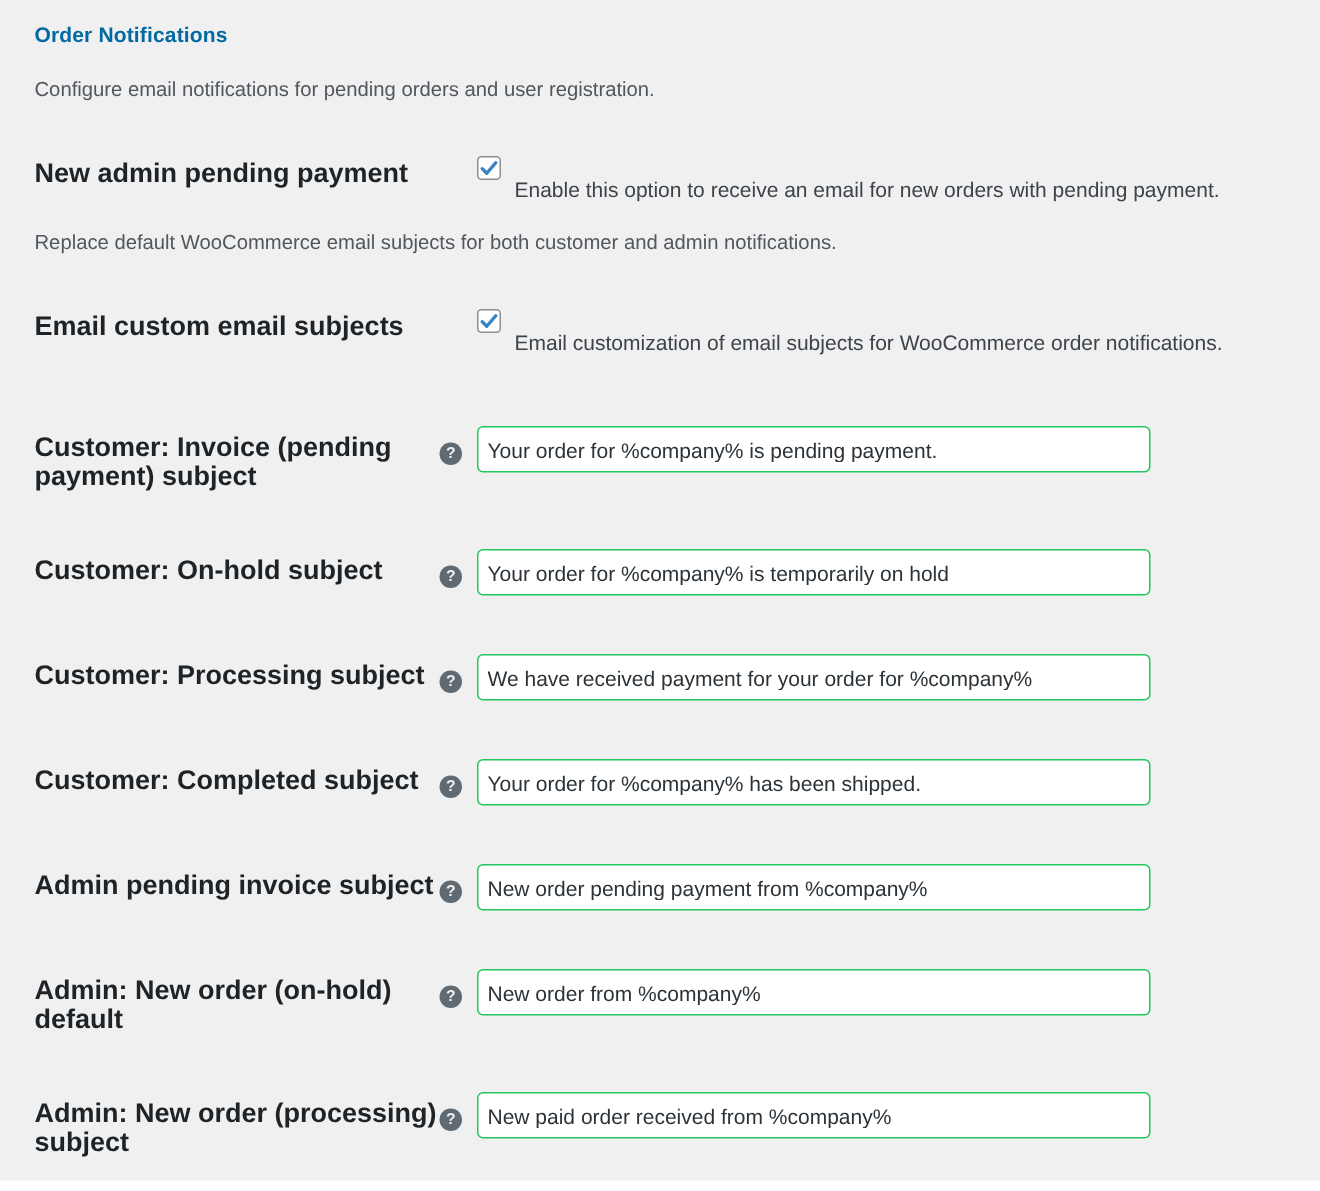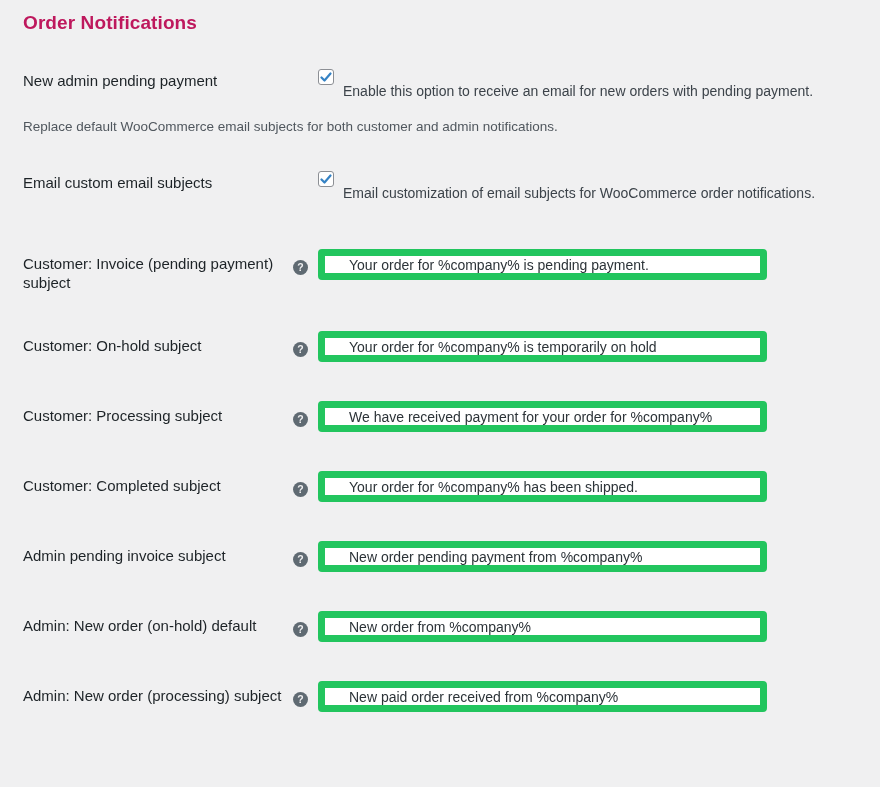--- a/index.html
+++ b/index.html
@@ -6,43 +6,43 @@
   html, body {
     width: 880px; height: 794px;
     font-family: "Liberation Sans", "DejaVu Sans", sans-serif;
     background: #f0f0f1;
     position: relative;
     overflow: hidden;
   }
   .content { padding: 0 23px; }
 
   h2.section-title {
-    font-size: 19px;
+    font-size: 14px;
     line-height: 20px;
     font-weight: 700;
-    color: #be185d;
+    color: #0369a1;
     letter-spacing: 0.1px;
   }
   h2.first { padding-top: 13px; }
   h2.second { padding-top: 50px; }
 
   p.section-desc {
     margin-top: 18px;
     font-size: 13.5px;
     line-height: 17px;
     color: #50575e;
   }
 
   .row { display: flex; align-items: flex-start; }
   .checkbox-row { margin-top: 33px; }
   .col-label {
     width: 270px;
     flex-shrink: 0;
-    font-size: 15px;
-    font-weight: 400;
+    font-size: 18px;
+    font-weight: 700;
     color: #1d2327;
     line-height: 19px;
     padding-top: 5px;
   }
   .col-help {
     width: 25px;
     flex-shrink: 0;
     padding-top: 8px;
   }
 
@@ -84,43 +84,44 @@
     user-select: none;
   }
 
   
   .fields { margin-top: 47px; }
   .field-row { margin-bottom: 39px; }
   .field-row.tall-label { }
   .text-input {
     width: 449px;
     height: 31px;
-    border: 7px solid #22c55e;
+    border: 1px solid #22c55e;
     border-radius: 4px;
     background: #fff;
-    padding: 0 24px;
+    padding: 0 6px;
     font-family: "Liberation Sans", "DejaVu Sans", sans-serif;
     font-size: 14px;
     color: #2c3338;
     outline: none;
   }
 
   .bottom-strip {
     position: absolute;
     left: 0; right: 0; bottom: 0;
     height: 7px;
     background: #ffffff;
   }
 </style>
 </head>
 <body>
 
 <div class="content">
 
   <h2 class="section-title first">Order Notifications</h2>
+  <p class="section-desc">Configure email notifications for pending orders and user registration.</p>
 
   <div class="row checkbox-row">
     <div class="col-label">New admin pending payment</div>
     <div class="col-help"></div>
     <span class="checkbox">
       <span>
         <svg viewBox="0 0 12 12">
             <path d="M1.5 6.5 L4.5 9.5 L10.5 2.5" fill="none" stroke="#3582c4" stroke-width="2.2" stroke-linecap="round" stroke-linejoin="round"></path>
           </svg>
       </span>

